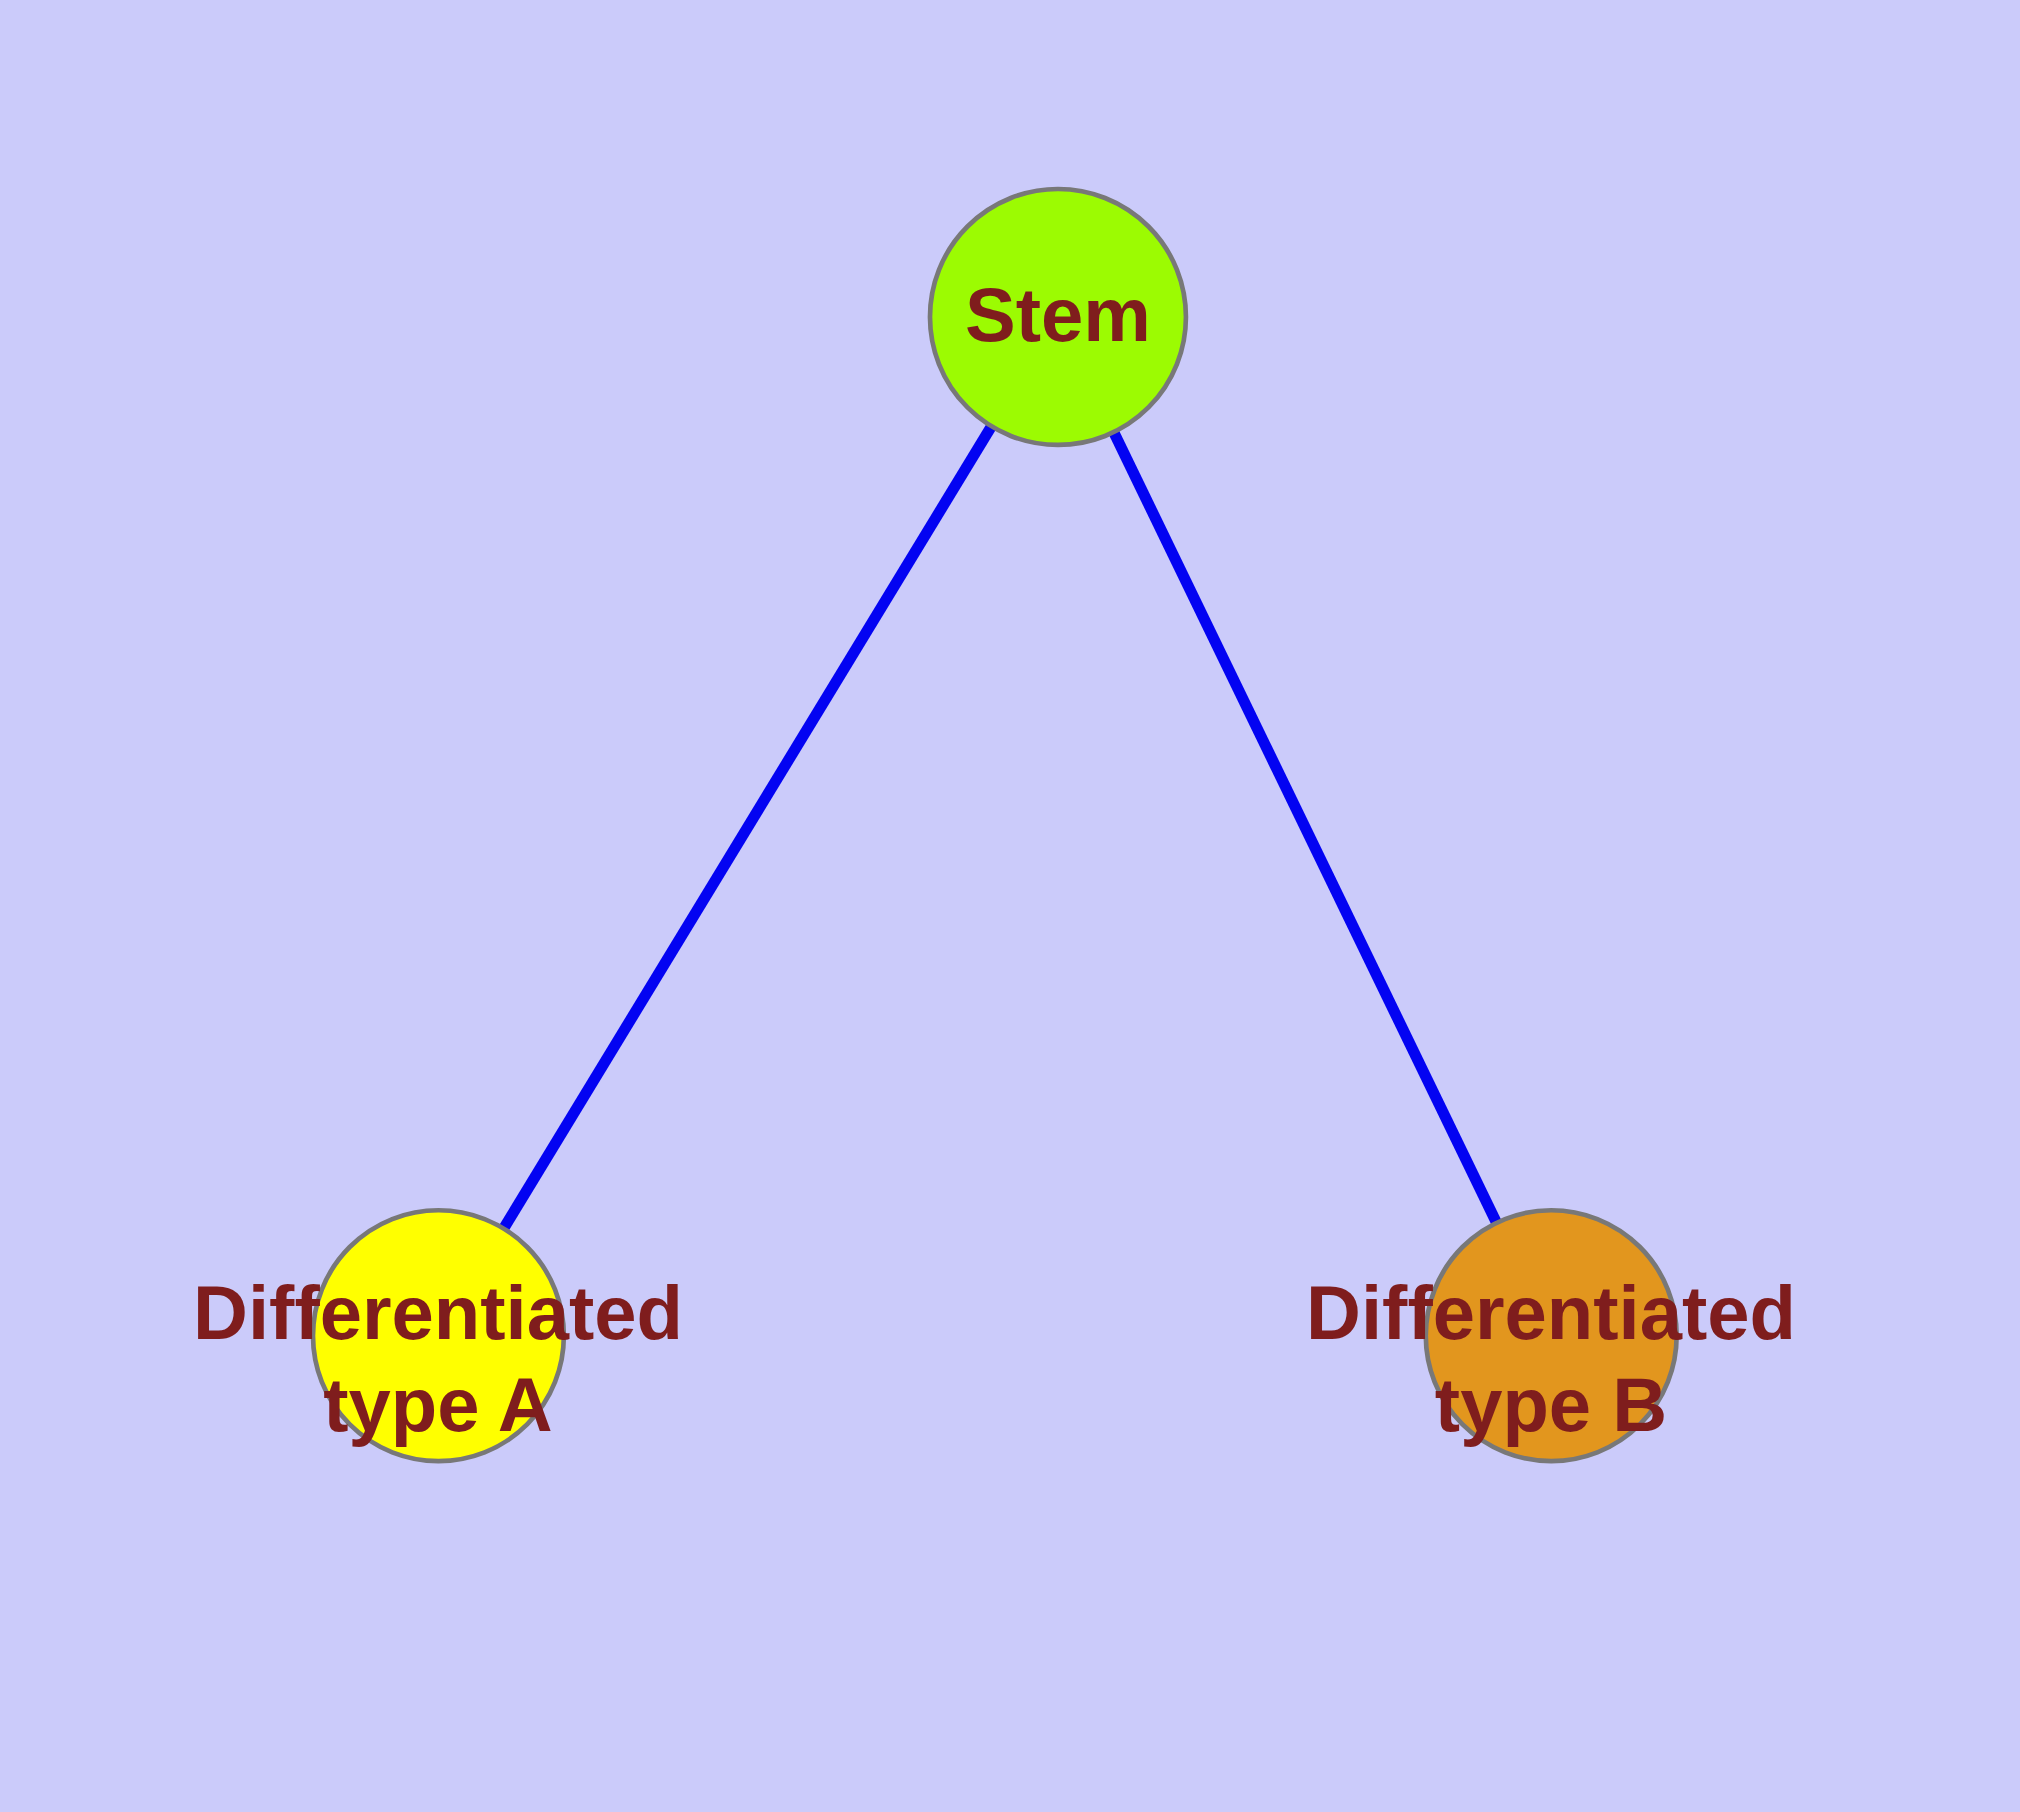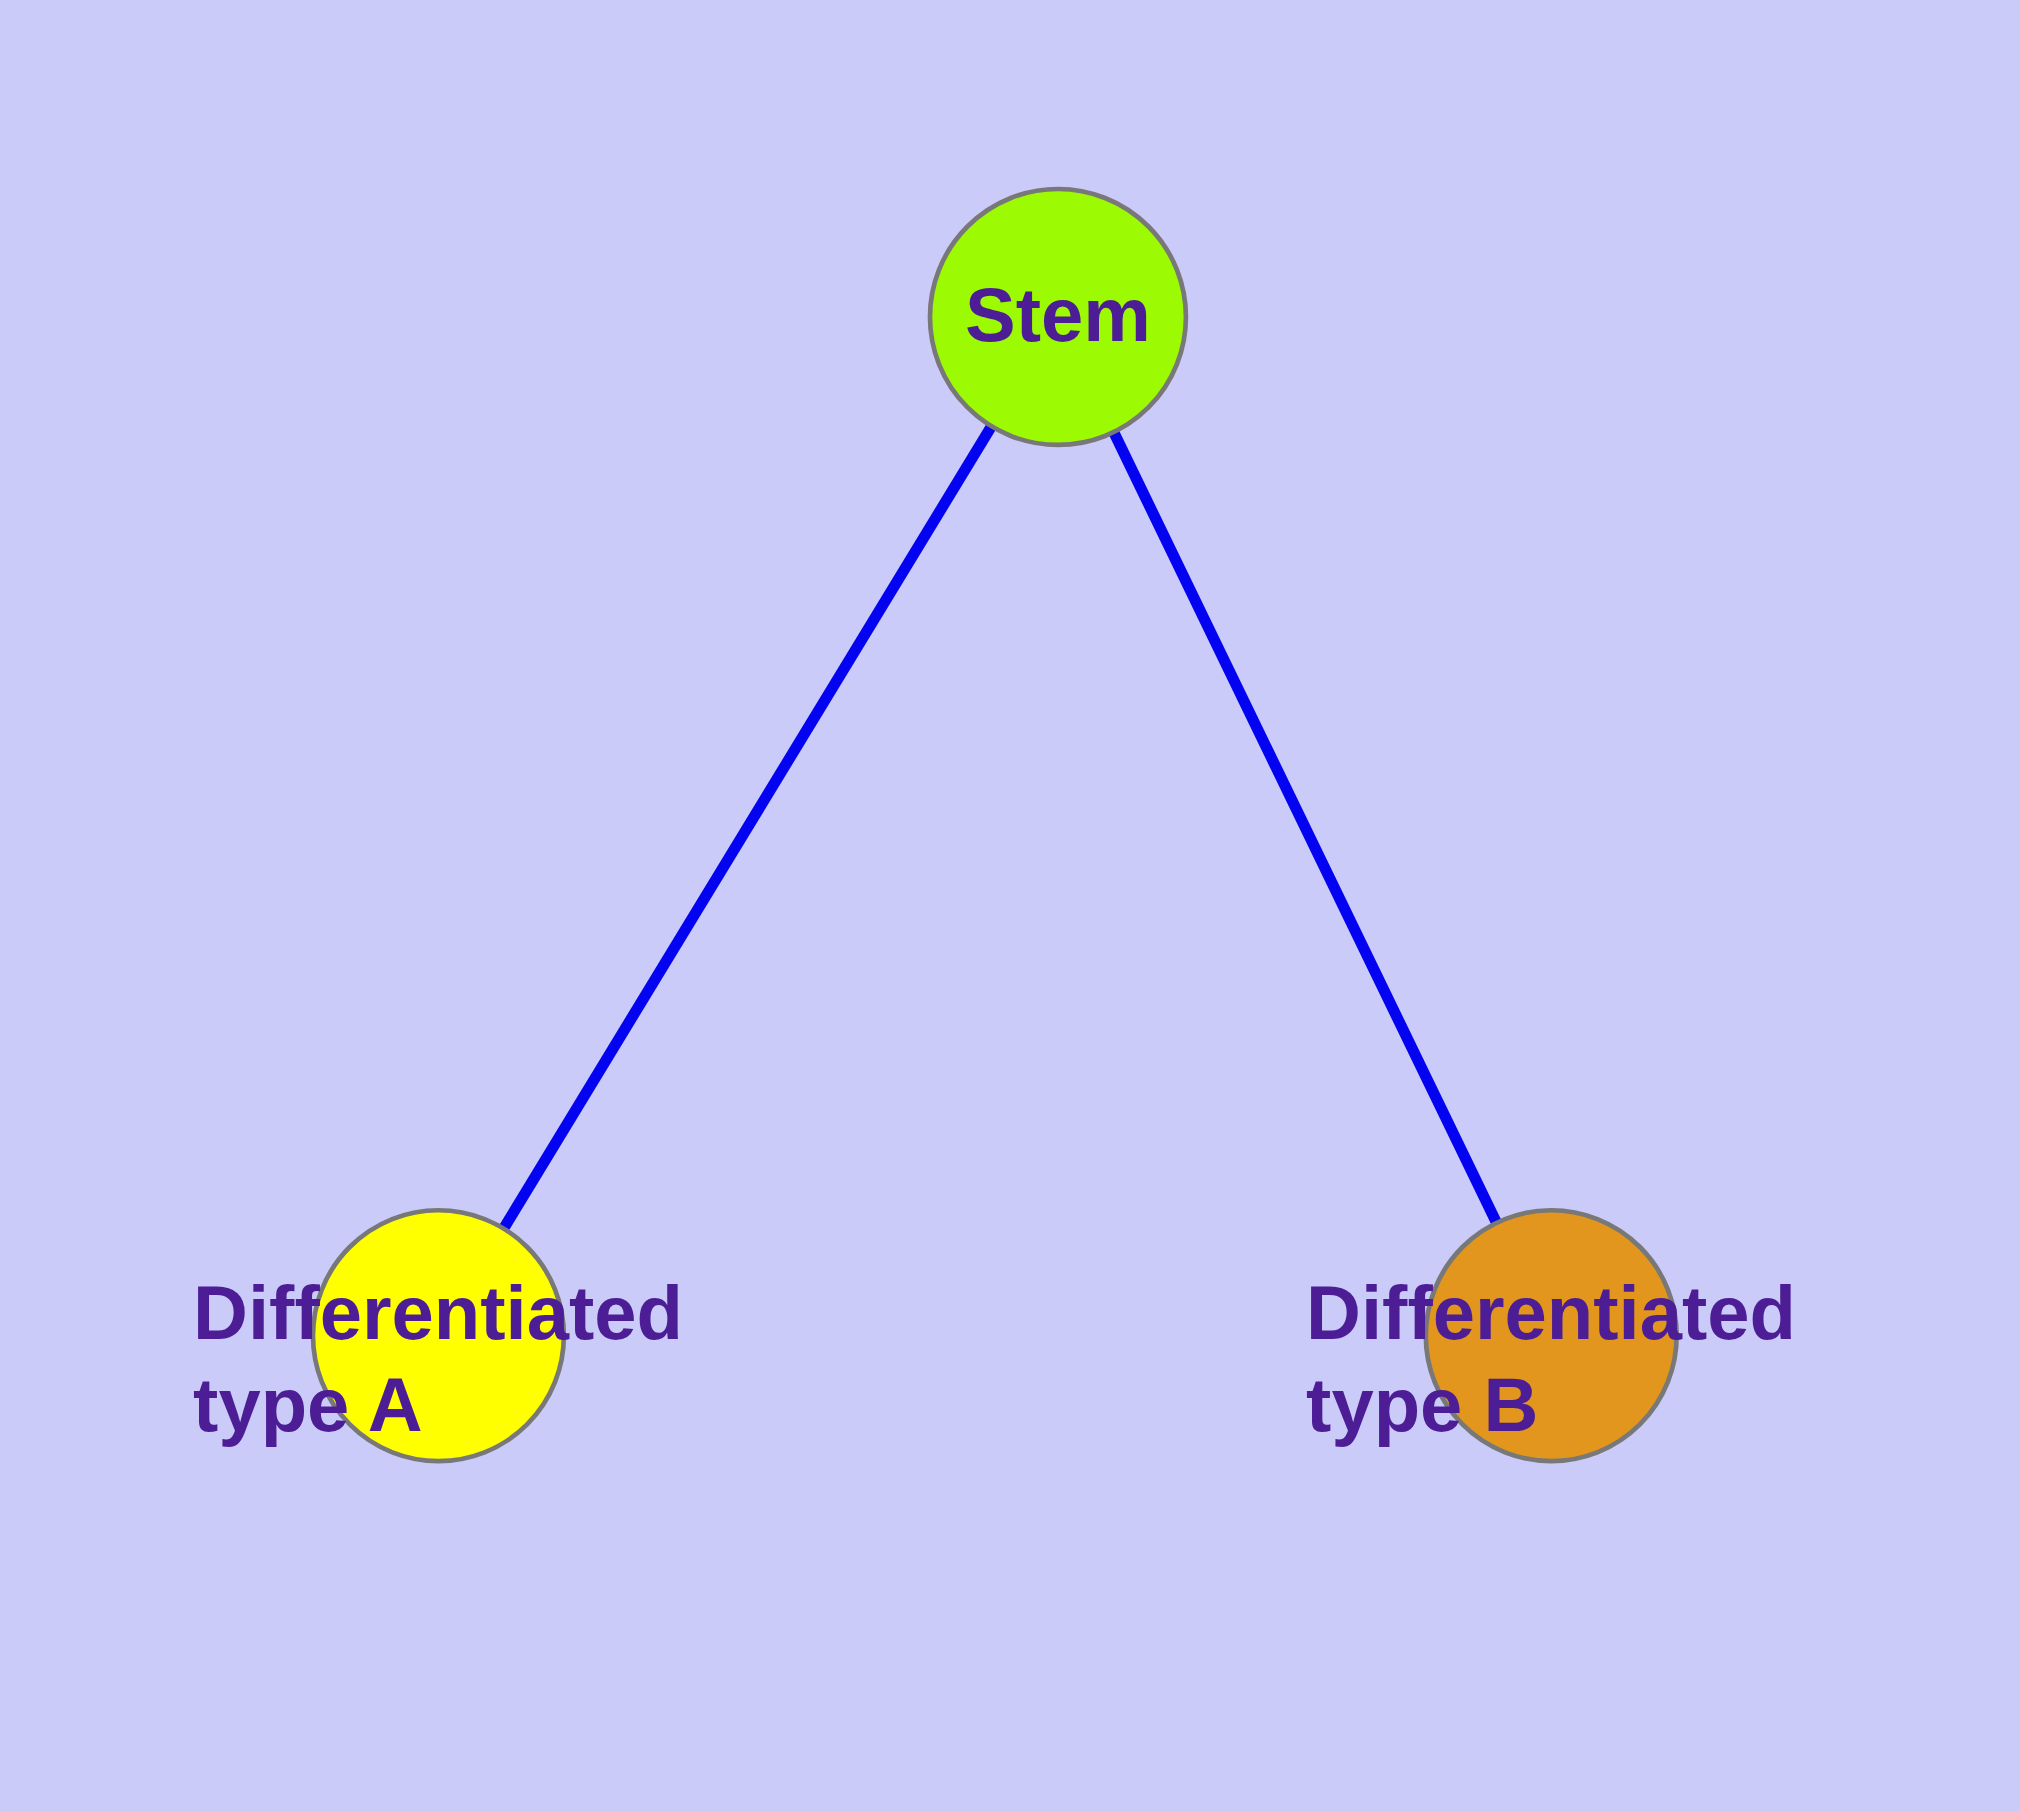--- a/index.html
+++ b/index.html
@@ -27,22 +27,22 @@
   }
   .node {
     stroke-width: 5.5px;
   }
   .node-label {
     position: absolute;
     transform: translate(-50%, -50%);
     font-weight: bold;
     font-size: 76px;
     line-height: 92px;
-    color: #4c1d95;
-    text-align: left;
+    color: #7f1d1d;
+    text-align: center;
     white-space: pre-line;
   }
 </style>
 </head>
 <body>
 
 <div class="canvas" style="background-color: rgb(203, 203, 250);">
 
   <svg class="graph-svg" viewBox="0 0 2384 2138" xmlns="http://www.w3.org/2000/svg">
 

